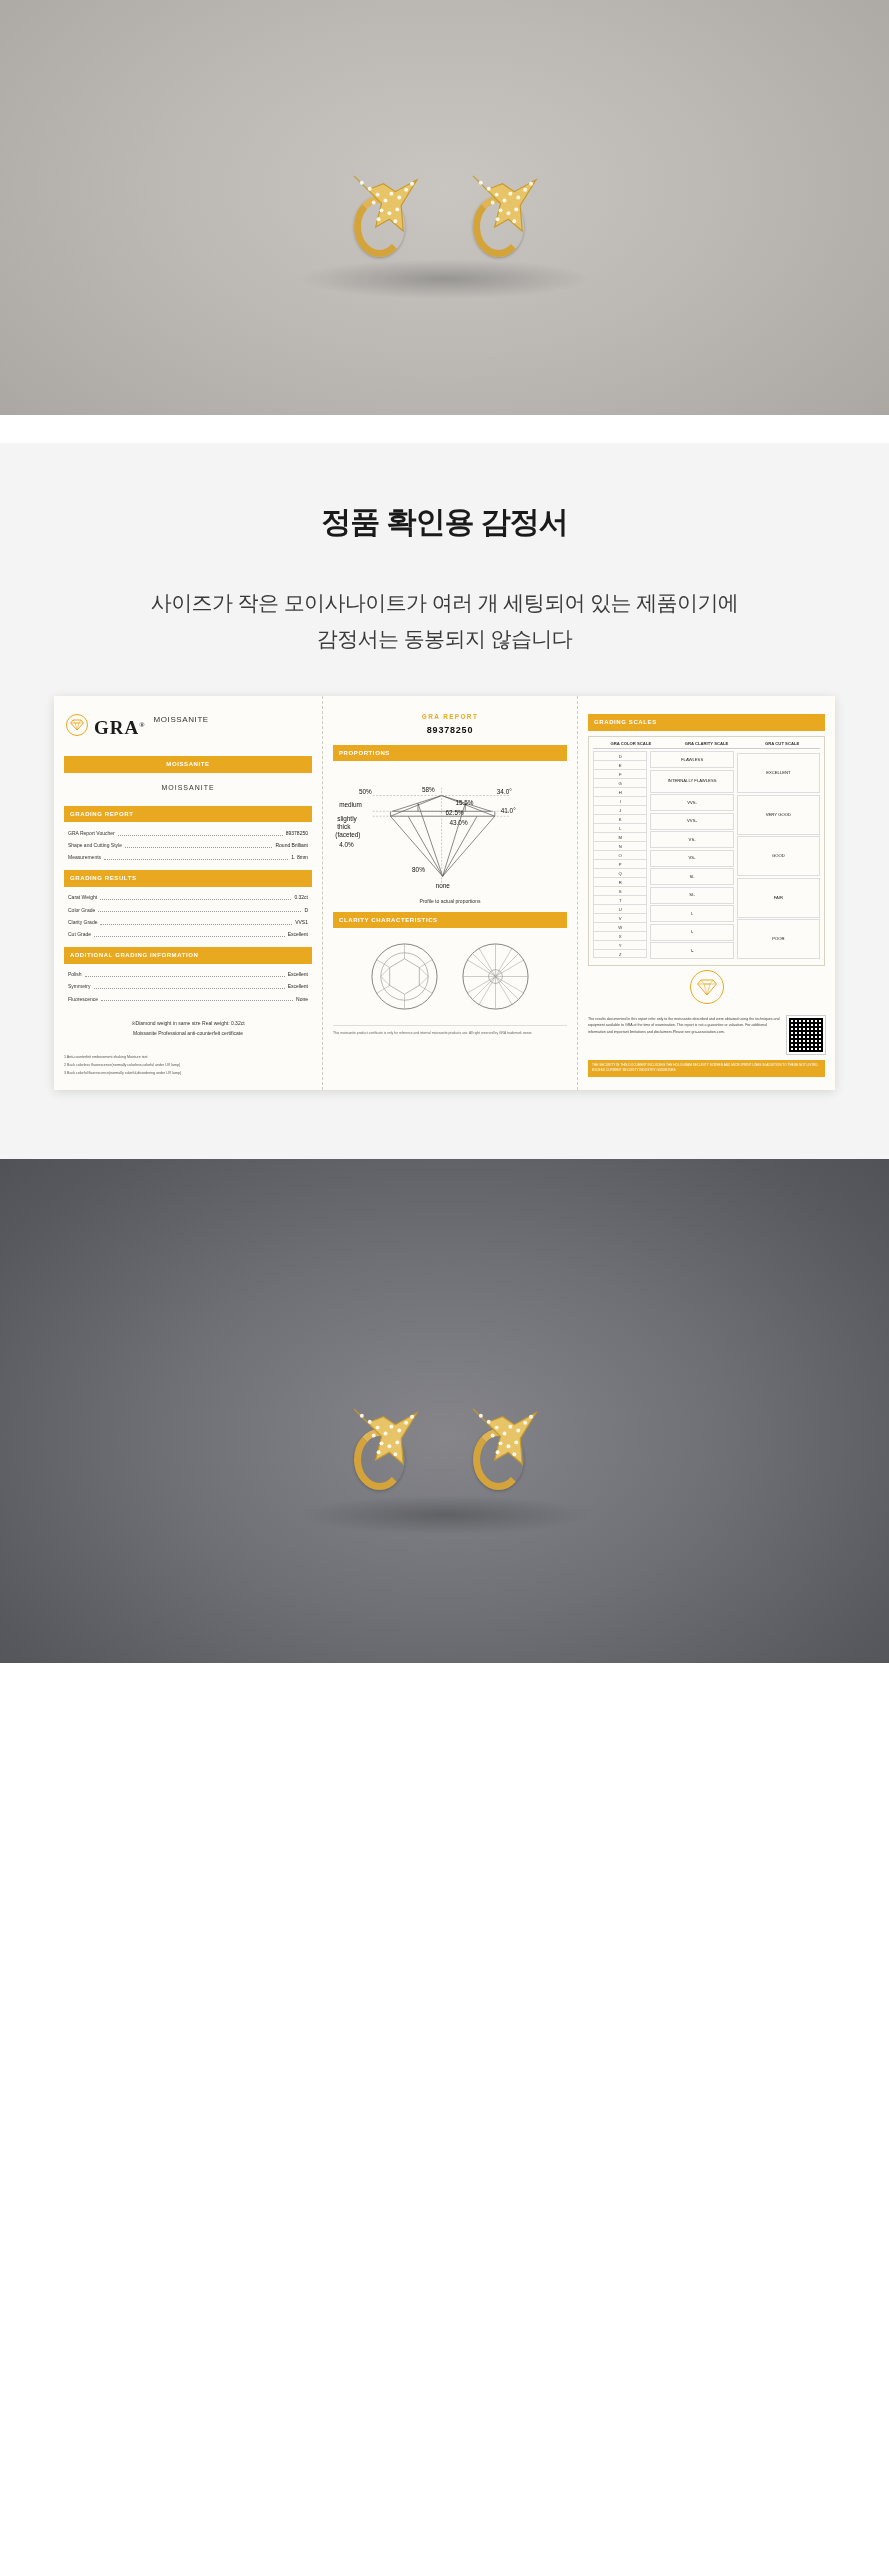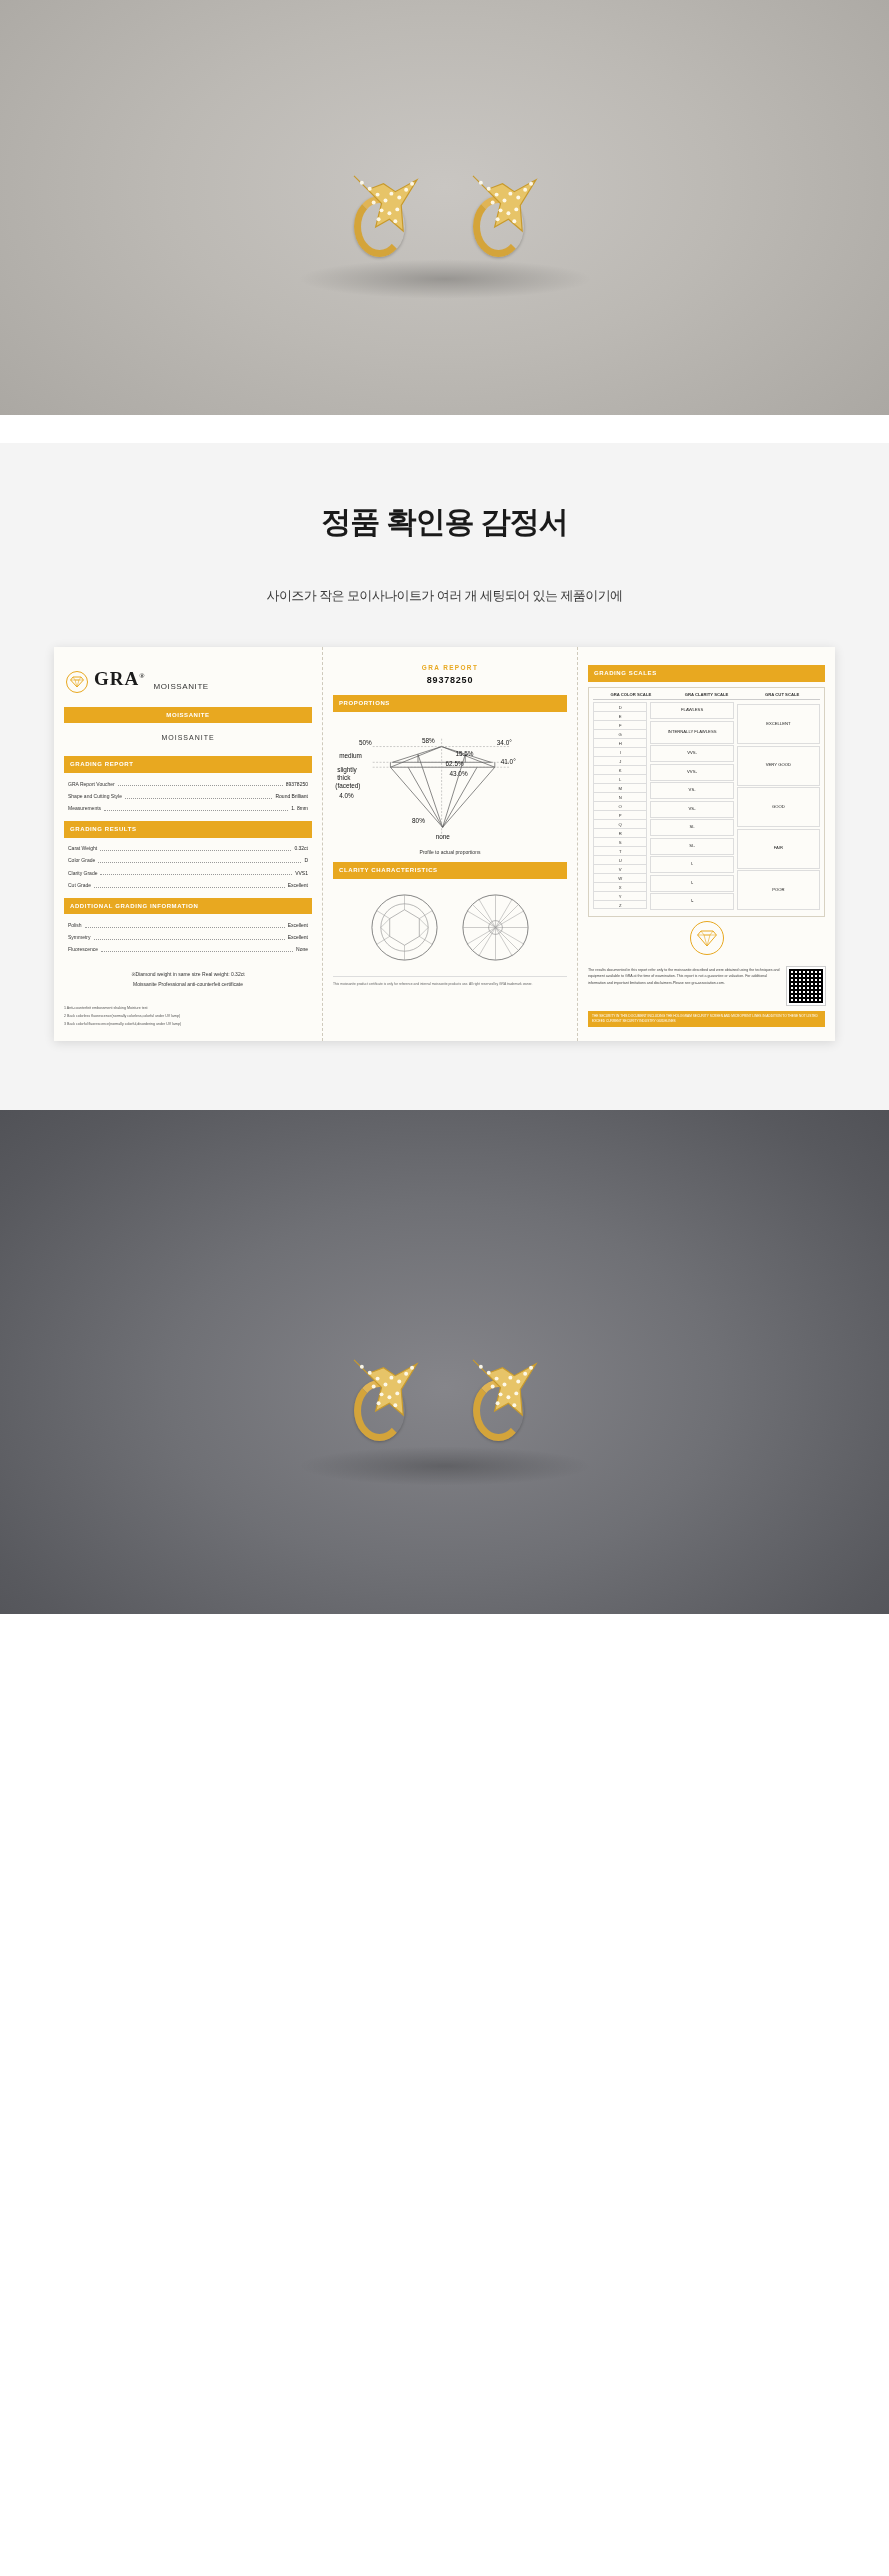--- a/index.html
+++ b/index.html
@@ -89,21 +89,21 @@
     text-align: center;
   }
   .cert-title {
     font-size: 30px;
     font-weight: bold;
     letter-spacing: -1px;
     color: #1a1a1a;
     margin-bottom: 42px;
   }
   .cert-sub {
-    font-size: 13px;
+    font-size: 21px;
     line-height: 1.7;
     color: #3a3a3a;
     letter-spacing: -0.6px;
     margin-bottom: 40px;
   }
 
   
   .cert-card {
     width: 781px;
     margin: 0 auto;
@@ -130,21 +130,21 @@
     font-weight: bold;
     letter-spacing: 0.6px;
     padding: 4px 6px;
     margin: 6px 0 5px 0;
   }
   .bar.center { text-align: center; }
 
   
   .gra-logo-row {
     display: flex;
-    align-items: flex-end;
+    align-items: flex-start;
     gap: 6px;
     padding: 6px 2px 8px 2px;
   }
   .gra-diamond {
     width: 22px; height: 22px;
     border-radius: 50%;
     border: 1.6px solid #e8a820;
     display: flex; align-items: center; justify-content: center;
   }
   .gra-diamond svg { display:block; }
@@ -394,20 +394,21 @@
     </div>
   </div>
 
   <div class="white-strip"></div>
 
   <div class="cert-section">
 
     <div class="cert-title">정품 확인용 감정서</div>
     <div class="cert-sub">
       <div>사이즈가 작은 모이사나이트가 여러 개 세팅되어 있는 제품이기에</div>
+      <div>감정서는 동봉되지 않습니다</div>
     </div>
 
     <div class="cert-card">
 
       <div class="panel panel-left">
 
         <div class="gra-logo-row">
           <span class="gra-diamond">
             <svg width="14" height="12" viewBox="0 0 14 12">
               <path d="M3 1 h8 l2.4 3 L7 11 L0.6 4 Z" fill="none" stroke="#e8a820" stroke-width="1"></path>

